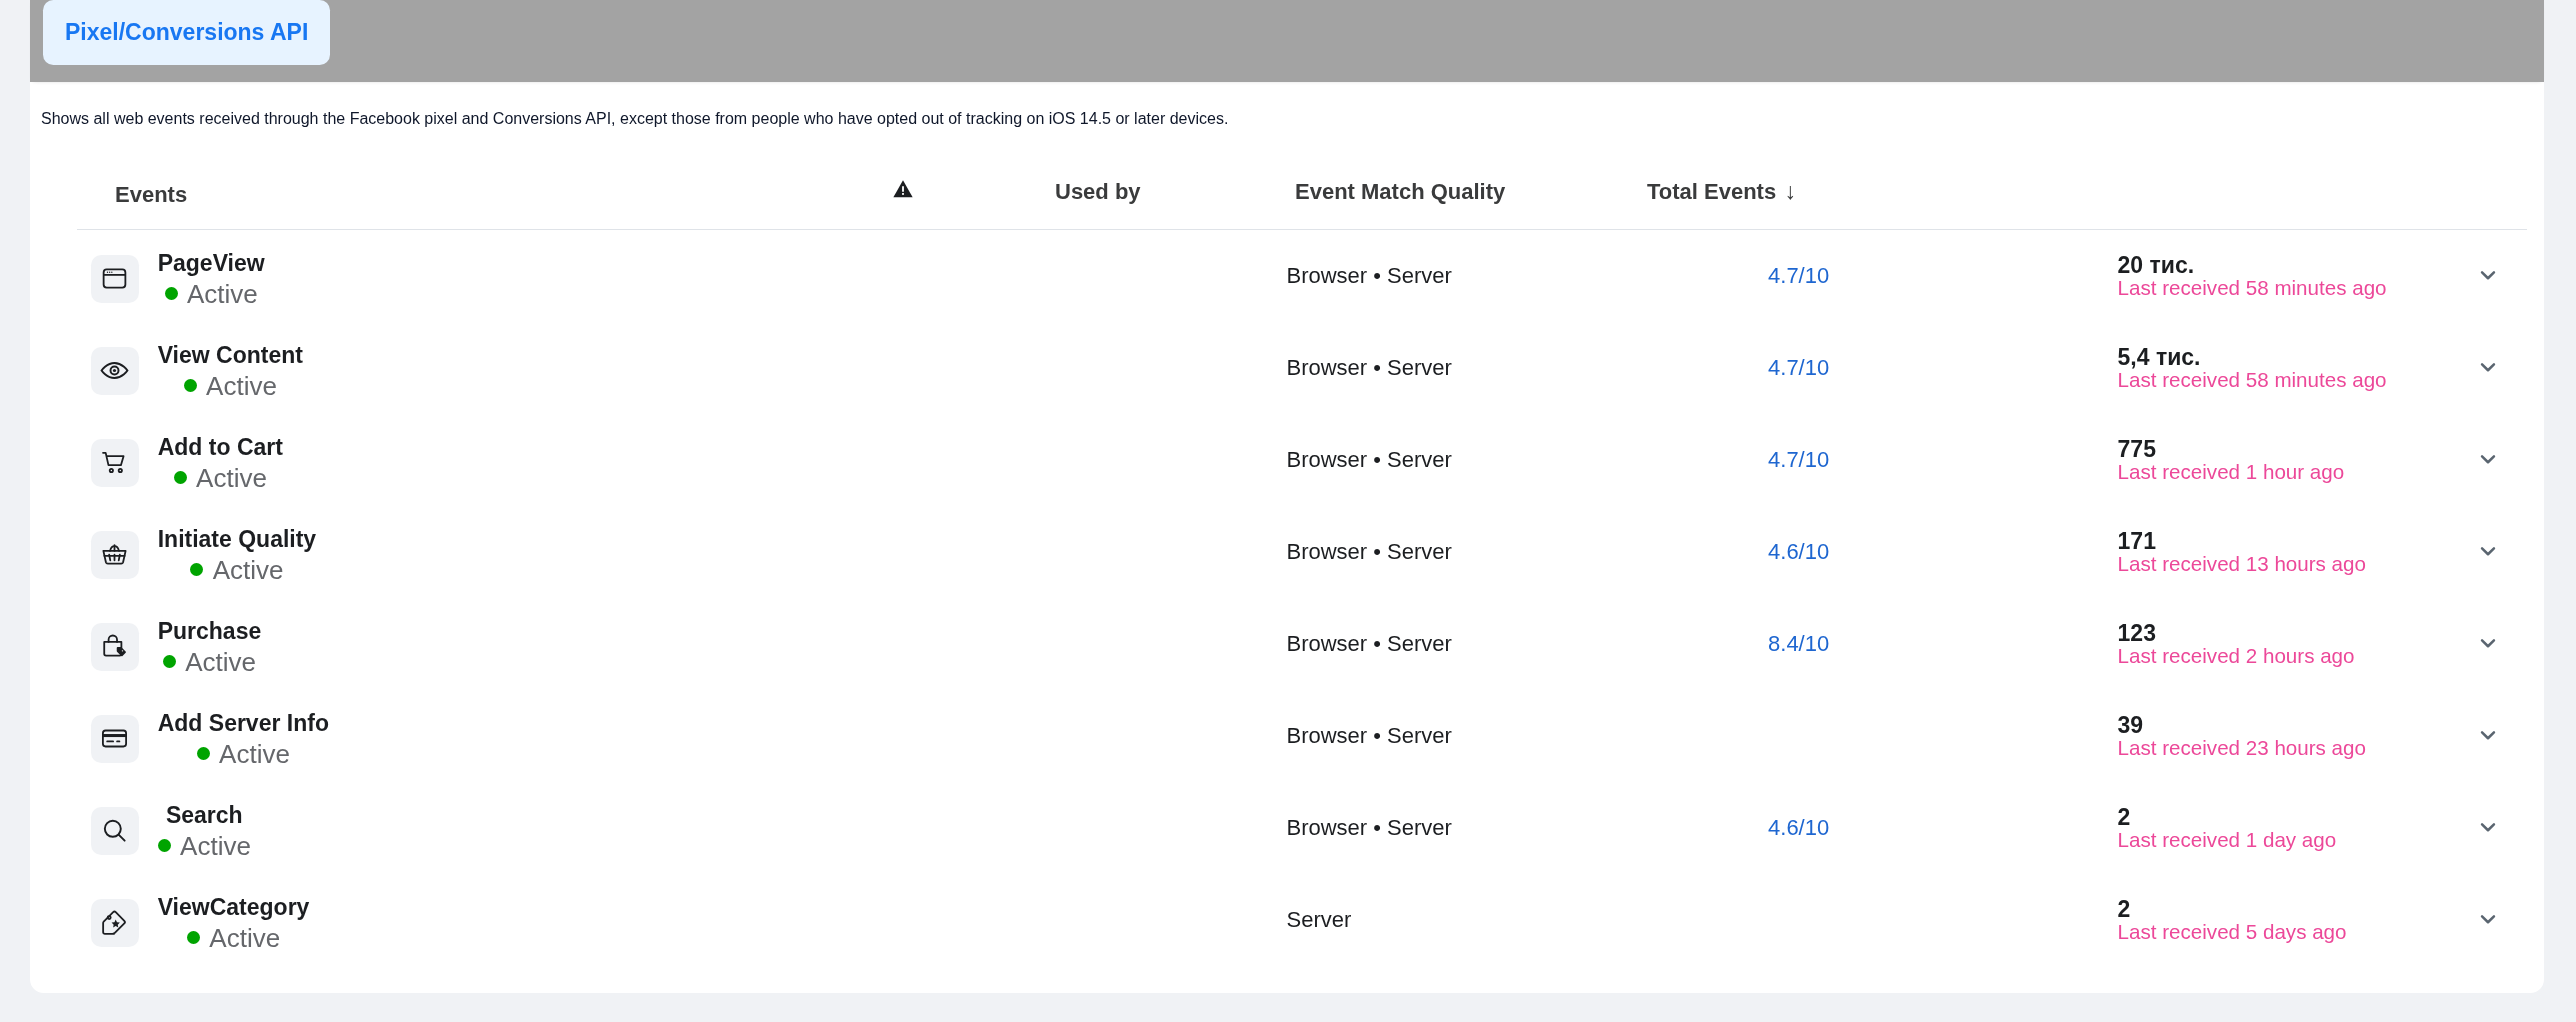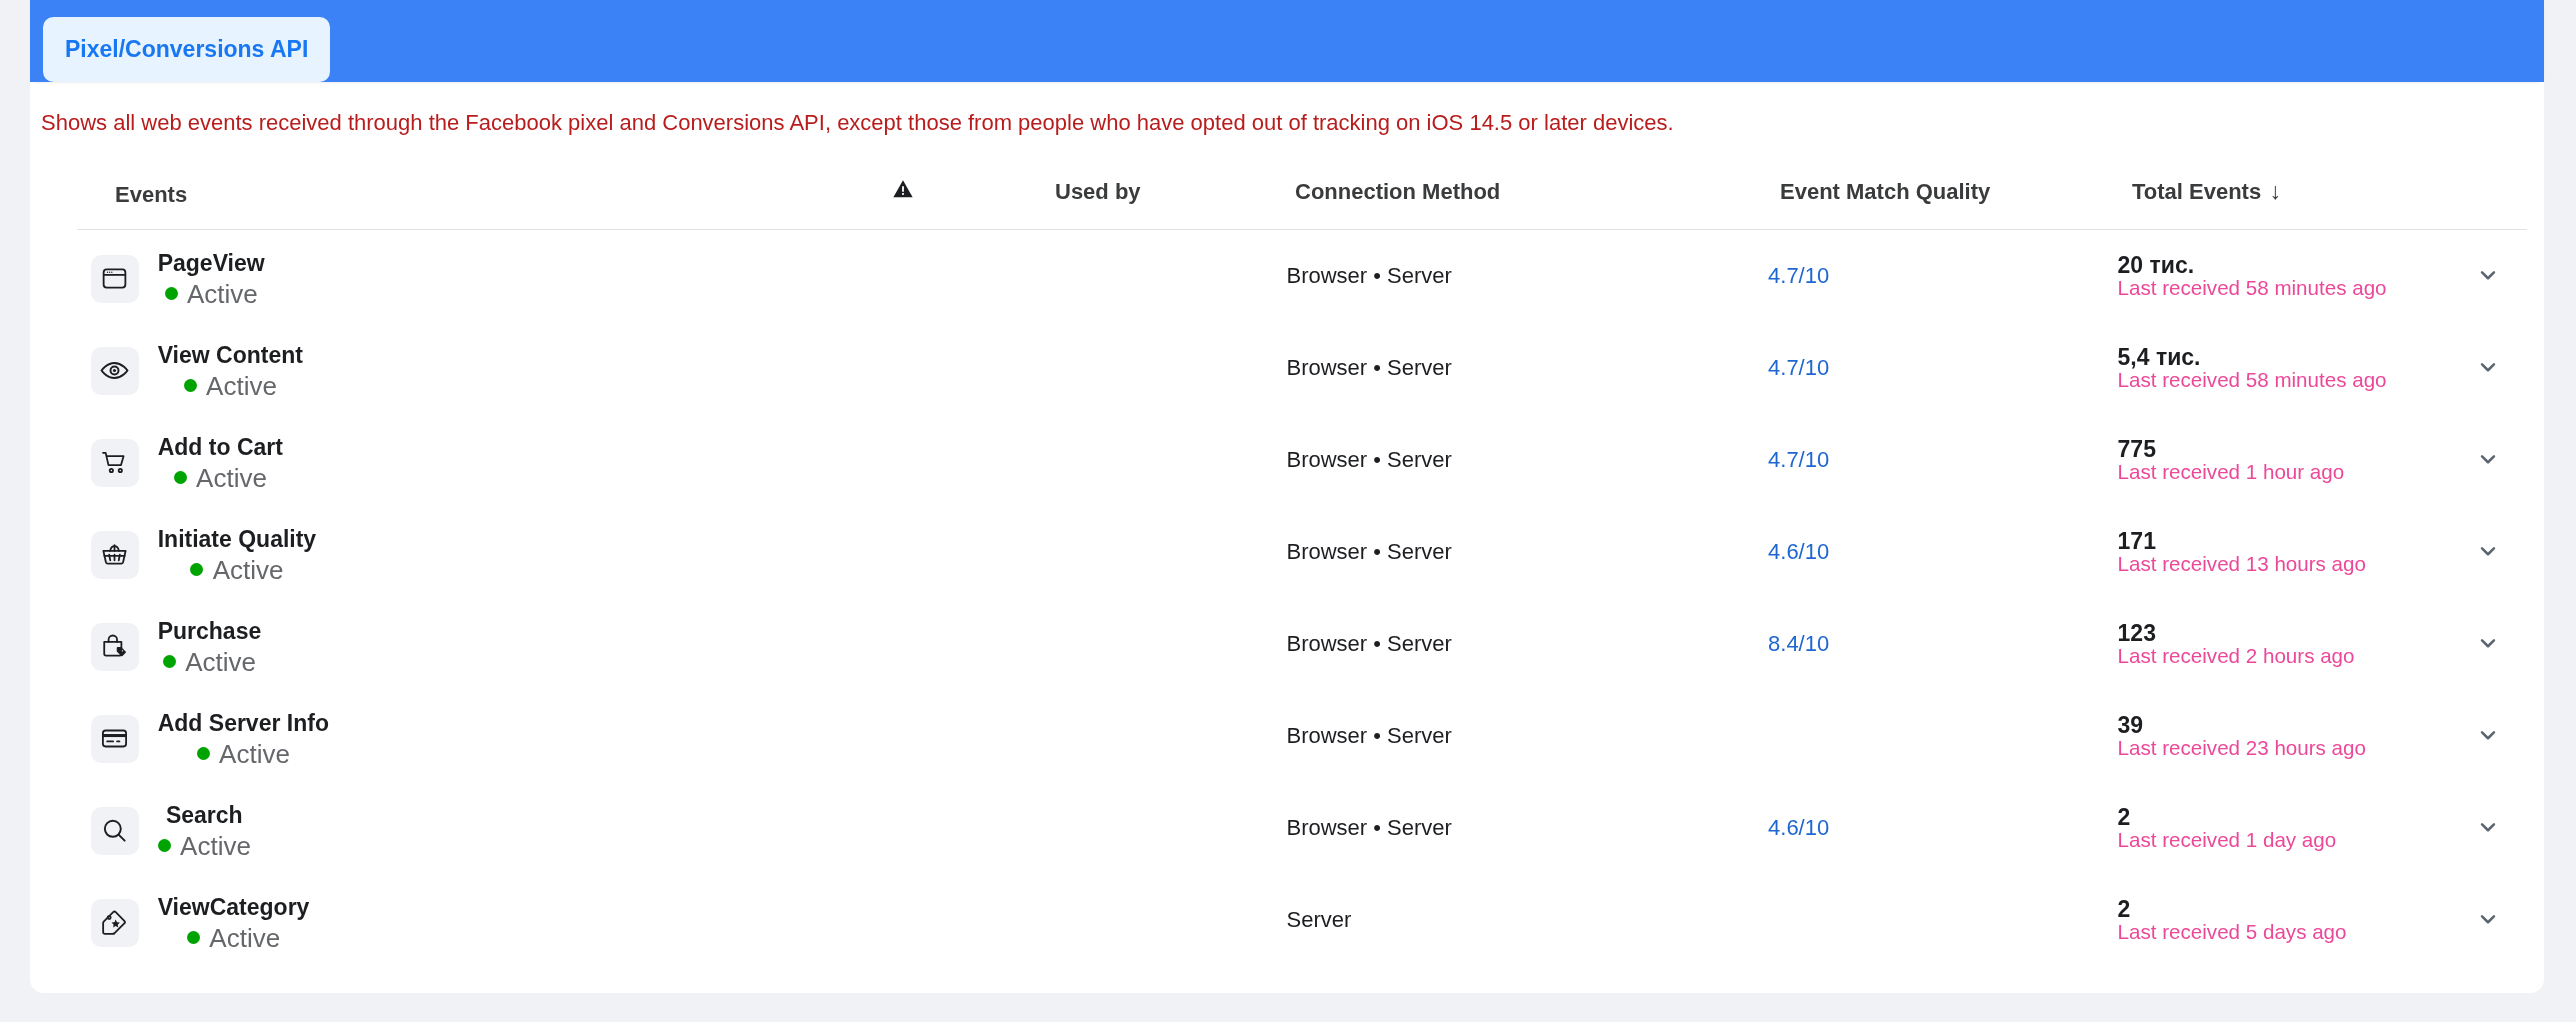--- a/index.html
+++ b/index.html
@@ -19,23 +19,23 @@
     background: #f0f2f5;
   }
 
   
   .tabbar {
     position: absolute;
     left: 30px;
     top: 0;
     width: 2514px;
     height: 82px;
-    background: #3b82f6;
-    display: flex;
-    align-items: flex-end;
+    background: #a3a3a3;
+    display: flex;
+    align-items: flex-start;
     padding-left: 13px;
     box-shadow: 0 1.7px 4.3px -2.6px rgba(0,0,0,0.28);
     z-index: 3;
   }
 
   .tab {
     display: flex;
     align-items: center;
     gap: 17px;
     height: 65px;
@@ -73,22 +73,22 @@
     background: #ffffff;
     border-bottom-left-radius: 13.7px;
     border-bottom-right-radius: 13.7px;
     z-index: 2;
   }
 
   .description {
     position: absolute;
     left: 11px;
     top: 26.6px;
-    font-size: 22px;
-    color: #b91c1c;
+    font-size: 16px;
+    color: #0f172a;
     line-height: 1.3;
     white-space: nowrap;
   }
 
   
   .table {
     position: absolute;
     left: 47px;
     top: 72px;
     width: 2450px;
@@ -228,21 +228,20 @@
         <div class="th c-warn">
           <span class="warn-icon">
             <svg width="22" height="22" viewBox="0 0 24 24">
               <path d="M12 2.5 L22.5 21 L1.5 21 Z" fill="#1c1e21"></path>
               <rect x="11" y="9" width="2" height="6" fill="#ffffff"></rect>
               <rect x="11" y="16.4" width="2" height="2" fill="#ffffff"></rect>
             </svg>
           </span>
         </div>
         <div class="th c-usedby">Used by</div>
-        <div class="th c-conn">Connection Method</div>
         <div class="th c-emq">Event Match Quality</div>
         <div class="th c-total">
           <span>Total Events</span>
           <span class="sort-arrow">↓</span>
         </div>
         <div class="th c-chev"></div>
       </div>
 
       <div id="tbody">
           <div class="row">

